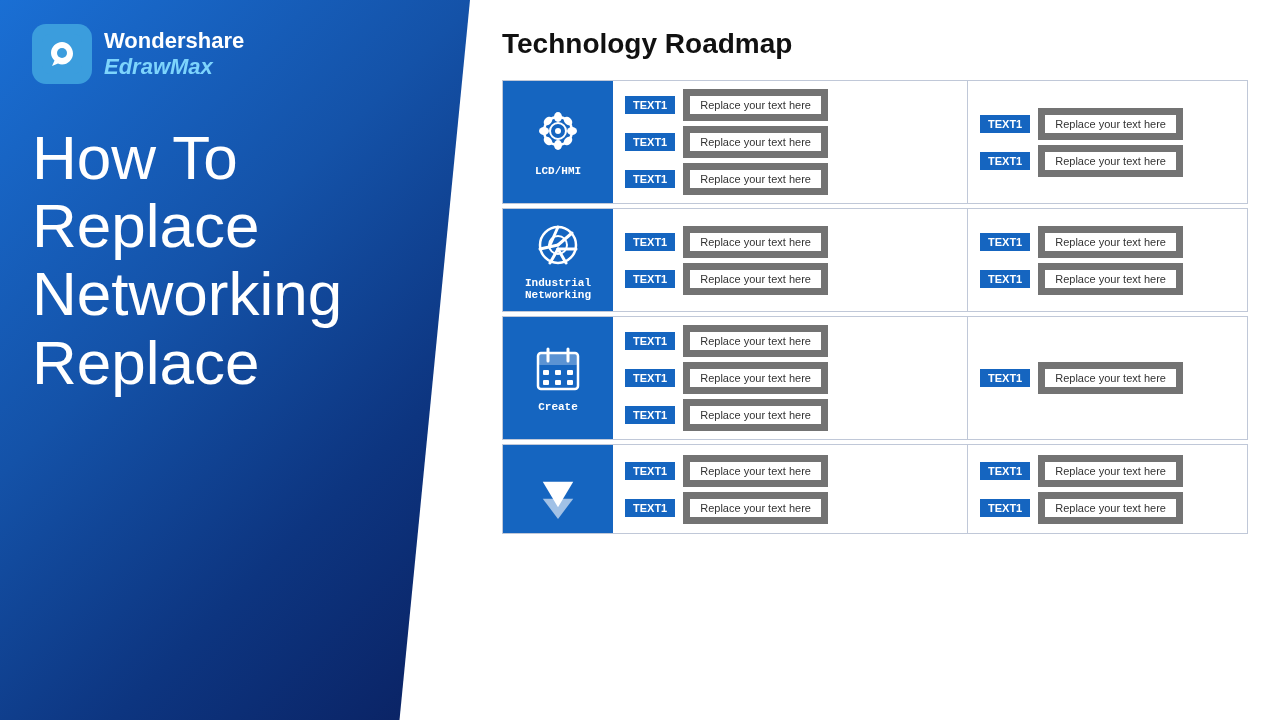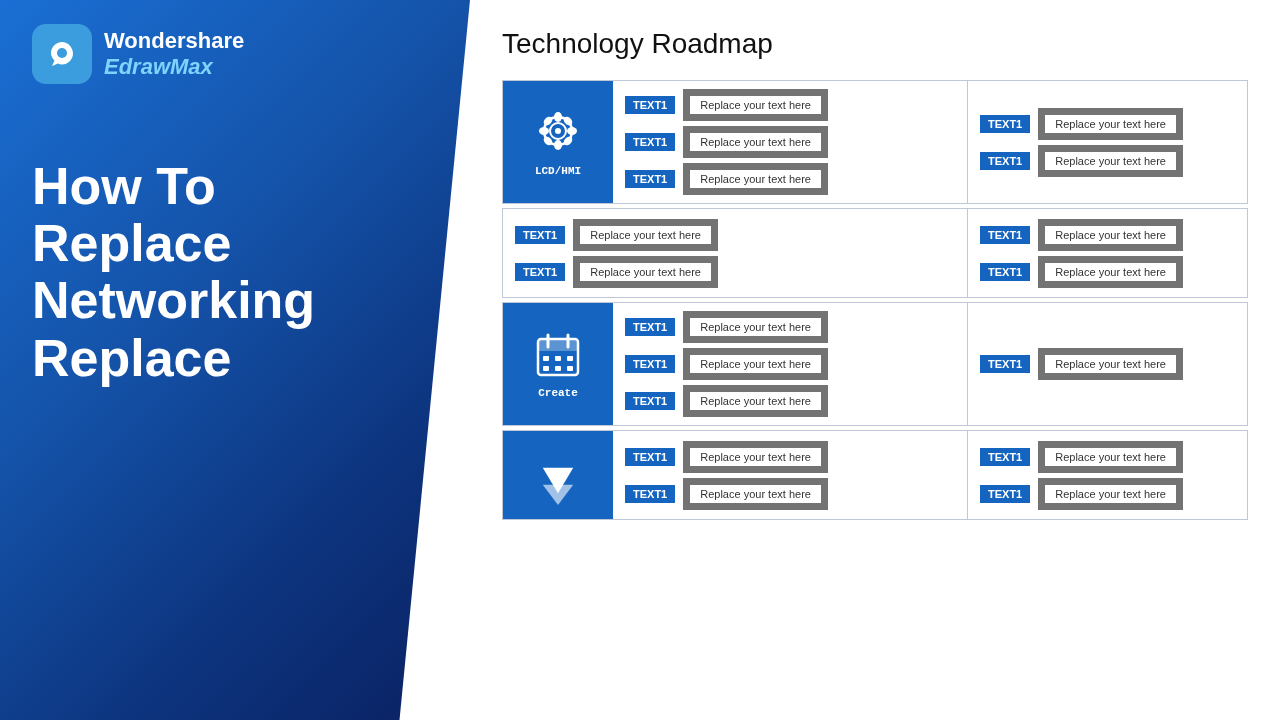--- a/index.html
+++ b/index.html
@@ -22,21 +22,21 @@
       flex-direction: column;
       padding: 24px 32px;
       flex-shrink: 0;
       clip-path: polygon(0 0, 100% 0, 85% 100%, 0 100%);
     }
 
     .logo-area {
       display: flex;
       align-items: center;
       gap: 12px;
-      margin-bottom: 64px;
+      margin-bottom: 40px;
     }
 
     .logo-icon {
       width: 60px;
       height: 60px;
       background: #3b9ddd;
       border-radius: 14px;
       display: flex;
       align-items: center;
       justify-content: center;
@@ -61,37 +61,36 @@
 
     .logo-text .product {
       font-size: 22px;
       font-weight: bold;
       color: #7dd4fc;
       font-style: italic;
     }
 
     .headline {
       color: #fff;
-      font-size: 52px;
-      font-weight: 700;
+      font-size: 62px;
+      font-weight: 400;
       line-height: 1.1;
-      margin-top: 10px;
     }
 
     
     .right-panel {
       flex: 1;
       background: #fff;
       padding: 28px 32px;
       overflow: hidden;
     }
 
     .page-title {
       font-size: 28px;
-      font-weight: normal;
+      font-weight: bold;
       color: #111;
       margin-bottom: 20px;
     }
 
     .roadmap-container {
       display: flex;
       flex-direction: column;
       gap: 0;
     }
 
@@ -270,20 +269,35 @@
         <div class="row-line">
           <span class="text-badge">
             <span class="badge-label">TEXT1</span>
             <span class="badge-value">Replace your text here</span>
           </span>
         </div>
       </div>
     </div>
 
     <div class="roadmap-row">
+      <div class="row-icon-cell">
+
+        <svg viewBox="0 0 52 52" xmlns="http://www.w3.org/2000/svg">
+          <circle cx="26" cy="26" r="18" fill="none" stroke="white" stroke-width="2.5"></circle>
+          <circle cx="26" cy="26" r="9" fill="none" stroke="white" stroke-width="2"></circle>
+
+          <line x1="26" y1="8" x2="18" y2="26" stroke="white" stroke-width="3" stroke-linecap="round"></line>
+          <line x1="40" y1="14" x2="26" y2="26" stroke="white" stroke-width="3" stroke-linecap="round"></line>
+          <line x1="44" y1="30" x2="26" y2="30" stroke="white" stroke-width="3" stroke-linecap="round"></line>
+          <line x1="34" y1="44" x2="26" y2="30" stroke="white" stroke-width="3" stroke-linecap="round"></line>
+          <line x1="18" y1="44" x2="26" y2="30" stroke="white" stroke-width="3" stroke-linecap="round"></line>
+          <line x1="8" y1="30" x2="26" y2="26" stroke="white" stroke-width="3" stroke-linecap="round"></line>
+        </svg>
+        <span class="row-icon-label">Industrial<br>Networking</span>
+      </div>
       <div class="row-content">
         <div class="row-line">
           <span class="text-badge">
             <span class="badge-label">TEXT1</span>
             <span class="badge-value">Replace your text here</span>
           </span>
         </div>
         <div class="row-line">
           <span class="text-badge">
             <span class="badge-label">TEXT1</span>

